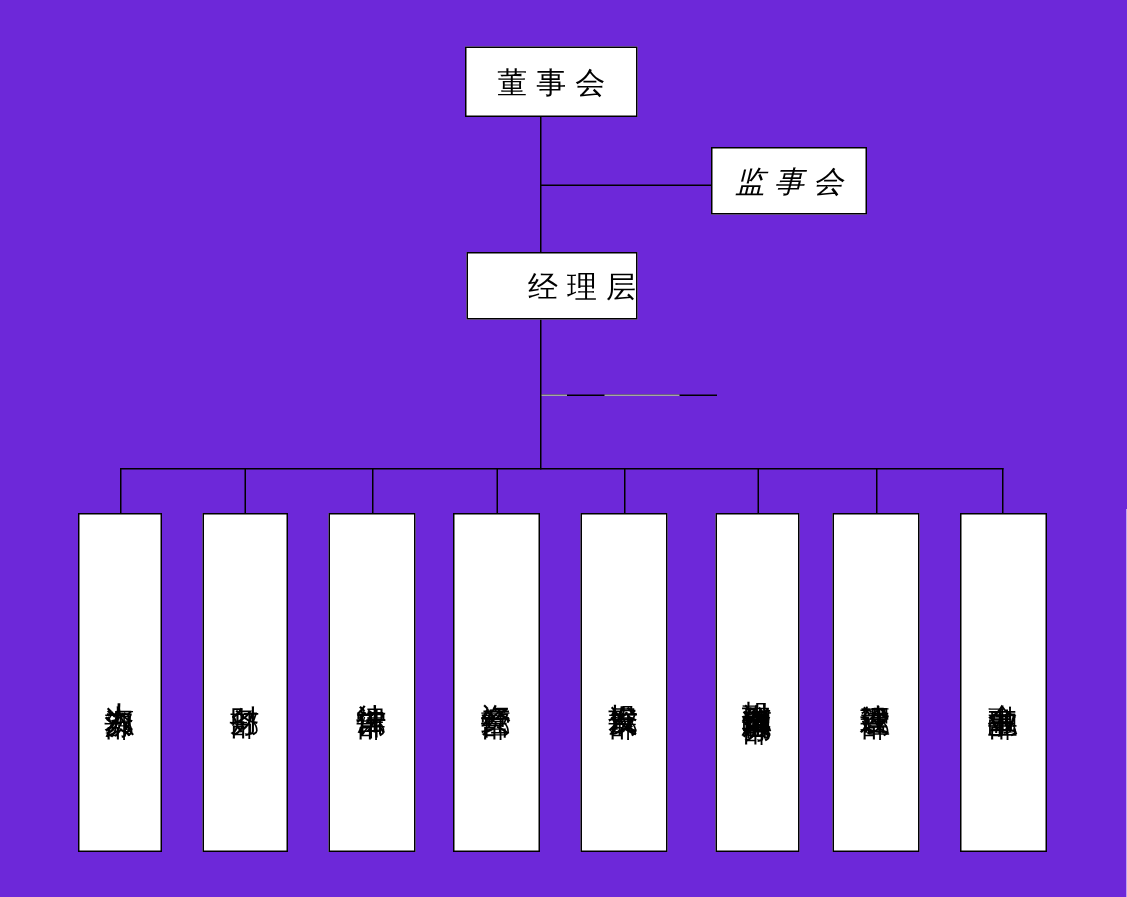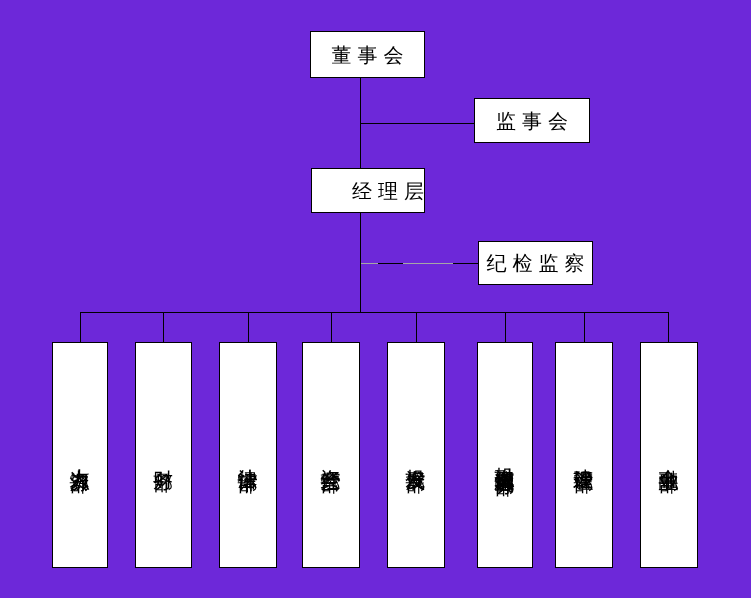--- a/index.html
+++ b/index.html
@@ -66,28 +66,25 @@
   <div class="line v" style="left:248px; top:312px; height:31px;"></div>
   <div class="line v" style="left:331px; top:312px; height:31px;"></div>
   <div class="line v" style="left:416px; top:312px; height:31px;"></div>
   <div class="line v" style="left:505px; top:312px; height:31px;"></div>
   <div class="line v" style="left:584px; top:312px; height:31px;"></div>
   <div class="line v" style="left:668px; top:312px; height:31px;"></div>
 
   <div class="box" style="left:310px; top:31px;  width:115px; height:47px;">
     <span class="hlabel">董事会</span>
   </div>
-  <div class="box" style="left:474px; top:98px;  width:116px; height:45px;">
+  <div class="box" style="left:474px; top:98px;  width:104px; height:45px;font-style:italic;">
     <span class="hlabel">监事会</span>
   </div>
   <div class="box" style="left:311px; top:168px; width:114px; height:45px;justify-content:flex-end;">
     <span class="hlabel">经理层</span>
-  </div>
-  <div class="box" style="left:478px; top:241px; width:115px; height:44px;">
-    <span class="hlabel">纪检监察</span>
   </div>
 
   <div class="box" style="left:52px;  top:342px; width:56px; height:226px;">
     <span class="vlabel">人力资源部</span>
   </div>
   <div class="box" style="left:135px; top:342px; width:57px; height:226px;">
     <span class="vlabel">财务部</span>
   </div>
   <div class="box" style="left:219px; top:342px; width:58px; height:226px;">
     <span class="vlabel">法律审计部</span>

